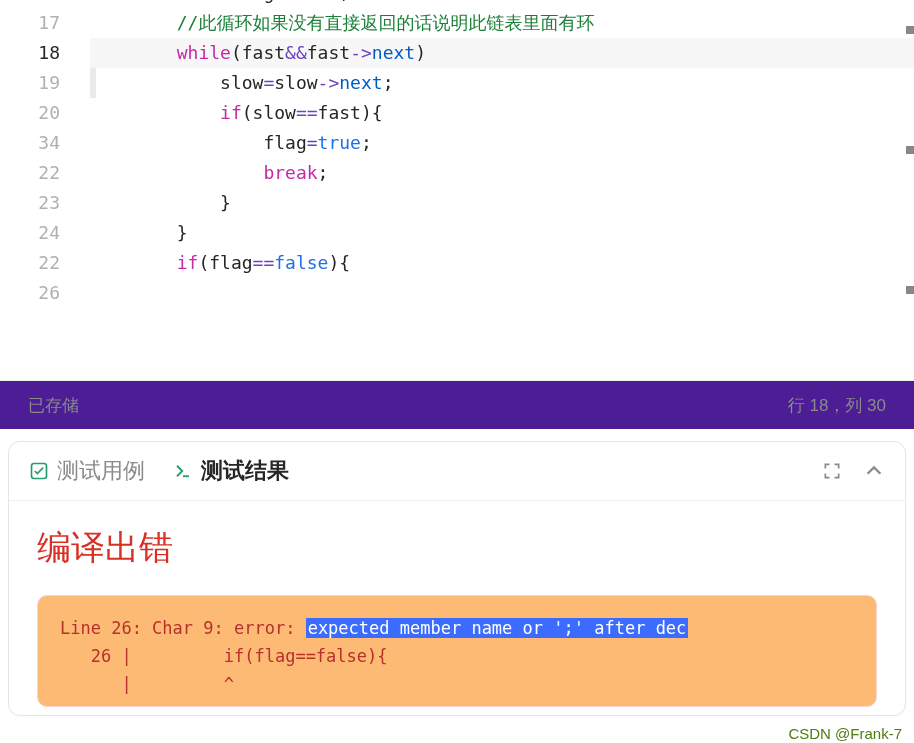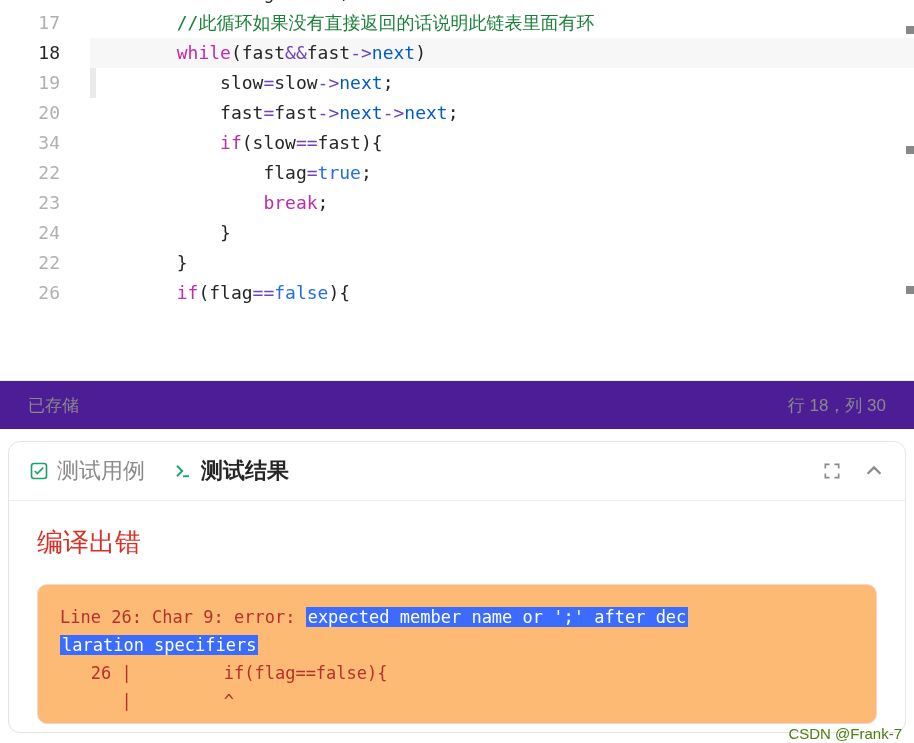--- a/index.html
+++ b/index.html
@@ -84,21 +84,21 @@
   .tab {
     display: flex; align-items: center; gap: 8px;
     color: #8a8a8a; font-size: 22px; cursor: pointer;
   }
   .tab.active { color: #262626; font-weight: 600; }
   .tab .icon { width: 20px; height: 20px; display:inline-flex; align-items:center; justify-content:center; }
   .hdr-actions { display:flex; align-items:center; gap:20px; color:#8a8a8a; }
   .hdr-actions .icon { width:22px; height:22px; cursor:pointer; display:inline-flex; align-items:center; justify-content:center; }
 
   .panel-body { padding: 24px 28px 8px 28px; }
-  .err-title { color: #d93025; font-size: 26px; font-weight: 500; margin-bottom: 24px; }
+  .err-title { color: #d93025; font-size: 34px; font-weight: 500; margin-bottom: 24px; }
 
   .err-box {
     background: #fdba74;
     border: 1px solid #f5d4d1;
     border-radius: 10px;
     padding: 18px 22px 8px 22px;
     font-family: "Consolas", "Menlo", monospace;
     font-size: 17px;
     line-height: 28px;
     color: #b7312c;
@@ -129,21 +129,20 @@
         <div class="ln">23</div>
         <div class="ln">24</div>
         <div class="ln">22</div>
         <div class="ln">26</div>
       </div>
     <div class="code-lines" id="codelines">
         <div class="line"><span>        </span><span class="tok-kw">bool</span><span> flag</span><span class="tok-op">=</span><span class="tok-bool">false</span><span>;</span></div>
         <div class="line"><span>        </span><span class="tok-cmt">//此循环如果没有直接返回的话说明此链表里面有环</span></div>
         <div class="line hl"><span>        </span><span class="tok-kw">while</span><span>(fast</span><span class="tok-op">&amp;&amp;</span><span>fast</span><span class="tok-op">-&gt;</span><span class="tok-prop">next</span><span>)</span></div>
         <div class="line"><span>            slow</span><span class="tok-op">=</span><span>slow</span><span class="tok-op">-&gt;</span><span class="tok-prop">next</span><span>;</span></div>
-        <div class="line"><span>            fast</span><span class="tok-op">=</span><span>fast</span><span class="tok-op">-&gt;</span><span class="tok-prop">next</span><span class="tok-op">-&gt;</span><span class="tok-prop">next</span><span>;</span></div>
         <div class="line"><span>            </span><span class="tok-kw">if</span><span>(slow</span><span class="tok-op">==</span><span>fast){</span></div>
         <div class="line"><span>                flag</span><span class="tok-op">=</span><span class="tok-bool">true</span><span>;</span></div>
         <div class="line"><span>                </span><span class="tok-kw">break</span><span>;</span></div>
         <div class="line"><span>            }</span></div>
         <div class="line"><span>        }</span></div>
         <div class="line"><span>        </span><span class="tok-kw">if</span><span>(flag</span><span class="tok-op">==</span><span class="tok-bool">false</span><span>){</span></div>
       </div>
   </div>
   <div class="right-marks">
     <div style="top:26px"></div>
@@ -191,20 +190,19 @@
           </svg>
       </span>
     </div>
   </div>
   <div class="panel-body">
     <div class="err-title">编译出错</div>
     <div class="err-box">
       <div>
         <span>Line 26: Char 9: error: </span><span class="err-hi">expected member name or ';' after dec</span>
       </div>
-      <div><span class="err-hi">laration specifiers</span></div>
       <div style="white-space:pre">   26 |         if(flag==false){</div>
       <div style="white-space:pre">      |         ^</div>
     </div>
   </div>
 </div>
 
 <div class="watermark">CSDN @Frank-7</div>
 
 </body></html>

